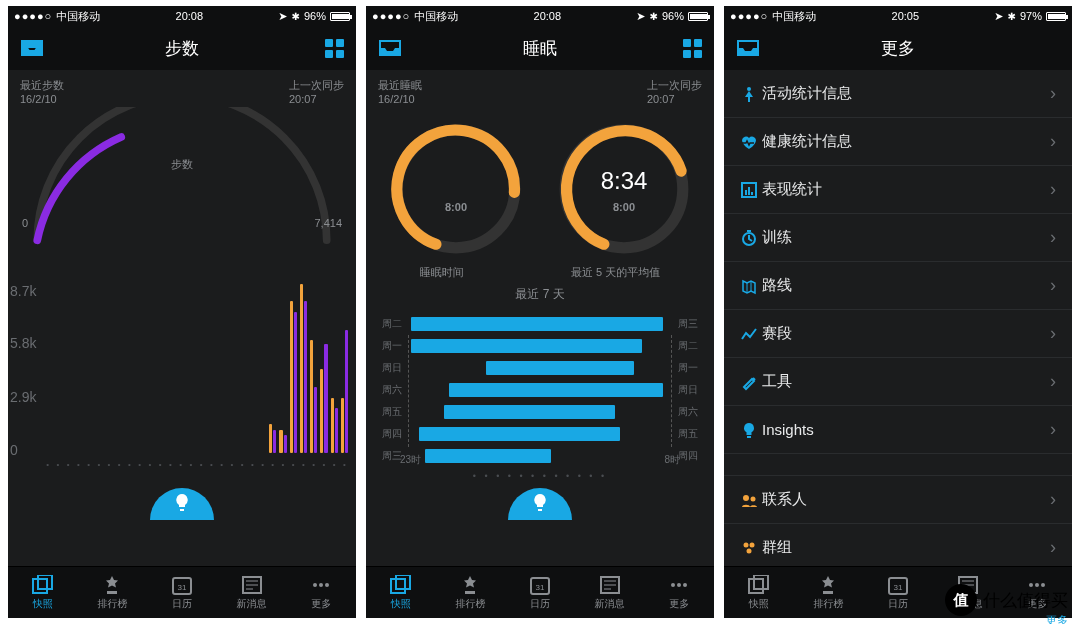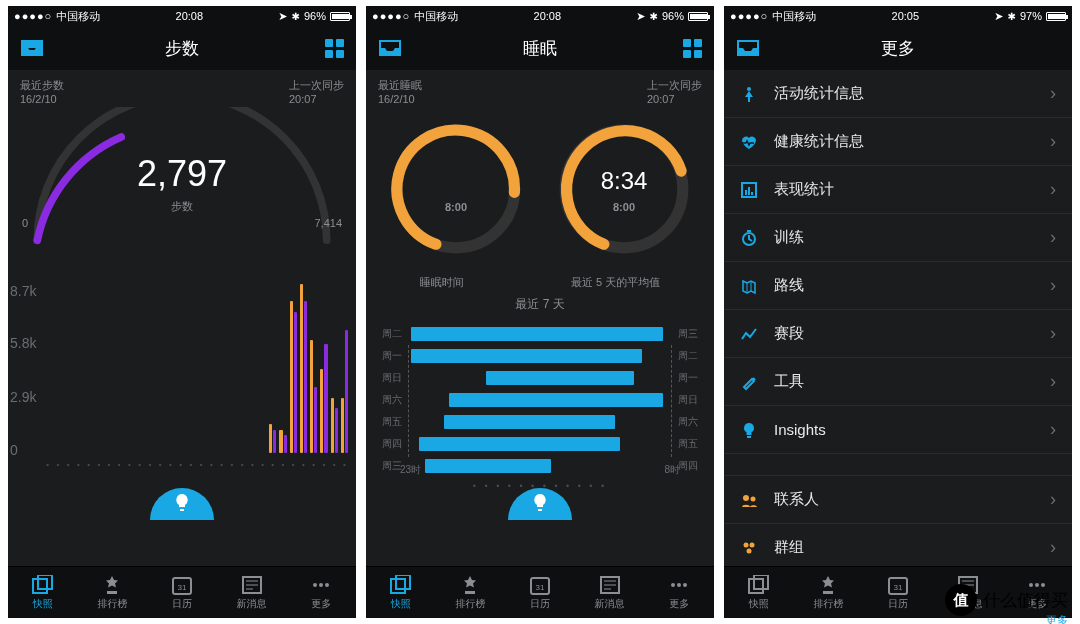--- a/index.html
+++ b/index.html
@@ -83,39 +83,39 @@
   .tab svg{display:block;margin:0 auto 2px;}
   
   .sleep-dials{display:flex; justify-content:space-around; padding:12px 6px 0;}
   .dial{position:relative; width:140px;height:140px;}
   .dial svg{width:100%;height:100%;}
   .dial .val{
     position:absolute; left:0; right:0; top:48px; text-align:center;
     font-size:24px; color:#fff;
   }
   .dial .goal{position:absolute; left:0; right:0; top:82px; text-align:center; font-size:11px; color:#8b8e92;font-weight:bold;}
-  .dial-labels{display:flex; justify-content:space-around; font-size:11px; color:#8b8e92; margin-top:16px;}
+  .dial-labels{display:flex; justify-content:space-around; font-size:11px; color:#8b8e92; margin-top:6px;}
   
   .gantt{padding:6px 16px; position:relative;}
   .gantt-row{display:flex;align-items:center;font-size:10px;color:#6a6d71;height:22px;}
   .gantt-row .ll{width:24px;}
   .gantt-row .track{flex:1;position:relative;height:14px;}
   .gantt-row .seg{position:absolute;height:14px;background:#19a8e4;border-radius:1px;}
   .gantt-row .rr{width:24px;text-align:right;}
   .gantt .pagedots{text-align:center;color:#4a4d51;font-size:9px;letter-spacing:3px;margin-top:4px;}
   .gantt .dashed{border-right:1px dashed #555;position:absolute;top:28px;bottom:40px;}
   .gantt .x-lbl{position:absolute;bottom:20px;font-size:10px;color:#6a6d71;}
   
   .list{padding:0;}
   .list-item{
     display:flex;align-items:center;padding:0 16px;height:48px;
     border-bottom:1px solid #2a2c2e;font-size:15px;color:#e8e9ea;
     justify-content:space-between;
   }
-  .list-item .lleft{display:flex;align-items:center;gap:16px;}
+  .list-item .lleft{display:flex;align-items:center;gap:4px;}
   .list-item .chev{color:#6a6d71;font-size:18px;font-weight:300;}
   .list .sep{height:22px;border-bottom:1px solid #2a2c2e;}
   .ico{color:#19a8e4;display:inline-flex;width:18px;justify-content:center;}
   .ico.orange{color:#f3a33c;}
   
   .wm{
     position:fixed; right:12px; bottom:8px; display:flex;align-items:center;gap:6px;
     color:#000;font-size:17px;font-weight:500;
   }
   .wm-sub{position:fixed;right:12px;bottom:-4px;font-size:11px;color:#19a8e4;}
@@ -177,21 +177,20 @@
         <div>20:07</div>
       </div>
     </div>
 
     <div class="steps-gauge">
       <svg viewBox="0 0 340 170">
         <path d="M20 135 A150 150 0 0 1 320 135" stroke="#333" stroke-width="8" fill="none" stroke-linecap="round"></path>
         <path d="M20 135 A150 150 0 0 1 107 28" stroke="#8a2be2" stroke-width="8" fill="none" stroke-linecap="round"></path>
       </svg>
       <div class="gauge-center">
-        <div class="big">2,797</div>
         <div class="lbl">步数</div>
       </div>
       <span class="gauge-min">0</span>
       <span class="gauge-max">7,414</span>
     </div>
 
 
     <div class="bar-chart">
       <span class="y" style="top:6px">8.7k</span>
       <span class="y" style="top:58px">5.8k</span>

